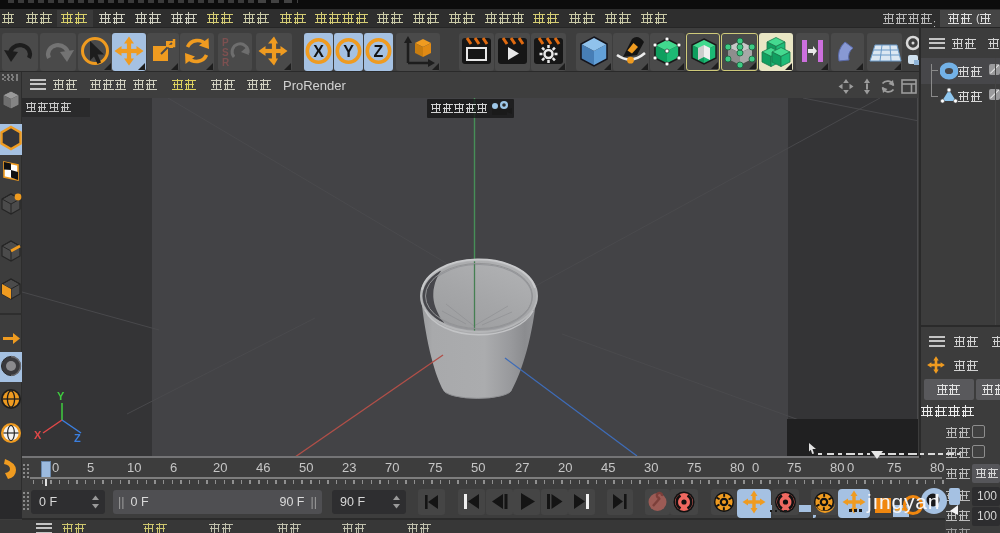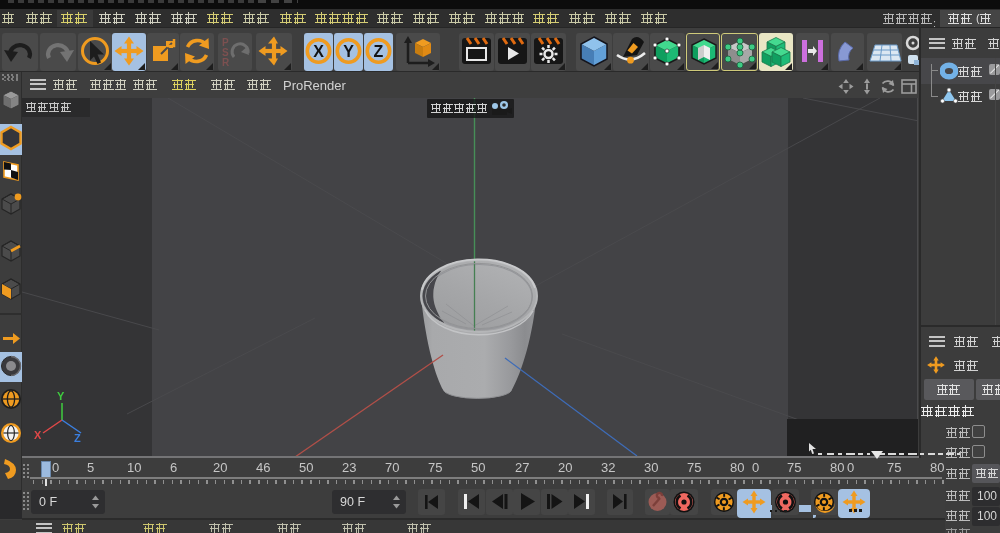--- a/index.html
+++ b/index.html
@@ -440,39 +440,40 @@
 <div class="abs" style="left:170px;top:460px;font-size:13px;color:#c6c6c6;z-index:6">6</div>
 <div class="abs" style="left:213px;top:460px;font-size:13px;color:#c6c6c6;z-index:6">20</div>
 <div class="abs" style="left:256px;top:460px;font-size:13px;color:#c6c6c6;z-index:6">46</div>
 <div class="abs" style="left:299px;top:460px;font-size:13px;color:#c6c6c6;z-index:6">50</div>
 <div class="abs" style="left:342px;top:460px;font-size:13px;color:#c6c6c6;z-index:6">23</div>
 <div class="abs" style="left:385px;top:460px;font-size:13px;color:#c6c6c6;z-index:6">70</div>
 <div class="abs" style="left:428px;top:460px;font-size:13px;color:#c6c6c6;z-index:6">75</div>
 <div class="abs" style="left:471px;top:460px;font-size:13px;color:#c6c6c6;z-index:6">50</div>
 <div class="abs" style="left:515px;top:460px;font-size:13px;color:#c6c6c6;z-index:6">27</div>
 <div class="abs" style="left:558px;top:460px;font-size:13px;color:#c6c6c6;z-index:6">20</div>
-<div class="abs" style="left:601px;top:460px;font-size:13px;color:#c6c6c6;z-index:6">32</div>
+<div class="abs" style="left:601px;top:460px;font-size:13px;color:#c6c6c6;z-index:6">45</div>
 <div class="abs" style="left:644px;top:460px;font-size:13px;color:#c6c6c6;z-index:6">30</div>
 <div class="abs" style="left:687px;top:460px;font-size:13px;color:#c6c6c6;z-index:6">75</div>
 <div class="abs" style="left:730px;top:460px;font-size:13px;color:#c6c6c6;z-index:6">80</div>
 <div class="abs" style="left:752px;top:460px;font-size:13px;color:#c6c6c6;z-index:6">0</div>
 <div class="abs" style="left:787px;top:460px;font-size:13px;color:#c6c6c6;z-index:6">75</div>
 <div class="abs" style="left:830px;top:460px;font-size:13px;color:#c6c6c6;z-index:6">80</div>
 <div class="abs" style="left:847px;top:460px;font-size:13px;color:#c6c6c6;z-index:6">0</div>
 <div class="abs" style="left:887px;top:460px;font-size:13px;color:#c6c6c6;z-index:6">75</div>
 <div class="abs" style="left:930px;top:460px;font-size:13px;color:#c6c6c6;z-index:6">80</div>
 <div class="abs" style="left:30px;top:477px;width:912px;height:1.5px;background:#7e7e7e;z-index:6"></div>
 <div class="abs" style="left:33px;top:480px;width:916px;height:4.2px;z-index:6;background:repeating-linear-gradient(90deg,#909090 0 1.4px,transparent 1.4px 8.66px)"></div>
 <div class="abs" style="left:45px;top:479px;width:2px;height:7px;background:#e0e0e0;z-index:6"></div>
 <div class="abs" style="left:22px;top:487px;width:923px;height:31px;background:#3d3d3d;z-index:5"></div>
 <div class="abs" style="left:23px;top:492px;width:7px;height:20px;z-index:6;background:repeating-linear-gradient(#8a8a8a 0 2px,transparent 2px 4px) 0 0/2px 20px no-repeat,repeating-linear-gradient(#8a8a8a 0 2px,transparent 2px 4px) 4px 0/2px 20px no-repeat"></div>
 <div class="abs" style="left:31px;top:490px;width:74px;height:24px;background:#2e2e30;border-radius:3px;z-index:6;font-size:12.5px;color:#d8d8d8;line-height:24px;padding-left:8px">0 F<svg width="9" height="14" style="position:absolute;right:5px;top:5px">
         <path d="M4.5 0.5 L8 5 L1 5 Z" fill="#9a9a9a"></path>
         <path d="M4.5 13.5 L8 9 L1 9 Z" fill="#9a9a9a"></path>
       </svg></div>
+<div class="abs" style="left:113px;top:490px;width:209px;height:24px;background:#4f4f52;border-radius:3px;z-index:6;font-size:12.5px;color:#dadada;line-height:24px"><span style="color:#9b9b9b;padding-left:5px">||</span><span style="padding-left:6px">0 F</span><span style="float:right;padding-right:5px"><span>90 F</span><span style="color:#9b9b9b;padding-left:6px">||</span></span></div>
 <div class="abs" style="left:332px;top:490px;width:74px;height:24px;background:#2e2e30;border-radius:3px;z-index:6;font-size:12.5px;color:#d8d8d8;line-height:24px;padding-left:8px">90 F<svg width="9" height="14" style="position:absolute;right:5px;top:5px">
         <path d="M4.5 0.5 L8 5 L1 5 Z" fill="#9a9a9a"></path>
         <path d="M4.5 13.5 L8 9 L1 9 Z" fill="#9a9a9a"></path>
       </svg></div>
 <div class="abs" style="left:418px;top:489px;width:27px;height:26px;background:#454545;border-radius:3px;z-index:6"><svg width="27" height="26">
         <rect x="7" y="6" width="2.6" height="14" fill="#141414"></rect>
         <path d="M20 6 L20 20 L10 13 Z" fill="#141414"></path>
       </svg></div>
 <div class="abs" style="left:458.0px;top:489px;width:27px;height:26px;background:#454545;border-radius:3px;z-index:6"><svg width="27" height="26">
         <rect x="6" y="5" width="3" height="15" fill="#f0f0f0"></rect>
@@ -555,20 +556,33 @@
           <path d="M24.5 13 L19 9.5 L19 16.5 Z" stroke="none"></path>
         </g>
       </svg></div>
 <div class="abs" style="left:737px;top:489px;width:34px;height:29px;background:#a5c1e2;border-radius:4px;z-index:5"></div>
 <div class="abs" style="left:764px;top:505px;width:52px;height:13px;background:#a5c1e2;border-radius:2px;z-index:5"></div>
 <div class="abs" style="left:771px;top:512px;width:42px;height:6px;background:#3d3d3d;z-index:5"></div>
 <div class="abs" style="left:838px;top:489px;width:32px;height:29px;background:#a5c1e2;border-radius:4px;z-index:5"></div>
 <div class="abs" style="left:770px;top:510px;width:20px;height:2.4px;z-index:7;background:repeating-linear-gradient(90deg,#1a1a1a 0 2.4px,transparent 2.4px 4.8px)"></div>
 <div class="abs" style="left:849px;top:509px;width:14px;height:2.6px;z-index:7;background:repeating-linear-gradient(90deg,#1a1a1a 0 2.6px,transparent 2.6px 5px)"></div>
 <div class="abs" style="left:815px;top:503px;width:20px;height:10px;border:2.4px solid #ef9b20;border-top:none;border-left:none;border-right:none;border-radius:0 0 10px 10px;z-index:7"></div>
+<div class="abs" style="left:866px;top:487px;width:96px;height:32px;z-index:9"><svg width="96" height="32" viewBox="0 0 96 32">
+        <circle cx="68" cy="14" r="13" fill="#a5c1e2"></circle>
+        <rect x="83" y="1" width="11" height="17" rx="2" fill="#a5c1e2"></rect>
+        <rect x="9" y="11" width="16" height="15" fill="#f0870f"></rect>
+        <rect x="27" y="18" width="16" height="12" fill="#a5c1e2"></rect>
+        <rect x="29" y="21" width="5" height="2.6" fill="#ef9b20"></rect>
+        <rect x="36" y="21" width="5" height="2.6" fill="#ef9b20"></rect>
+        <circle cx="47" cy="18" r="8.5" fill="none" stroke="#f0870f" stroke-width="3.2"></circle>
+        <circle cx="67" cy="13" r="6.5" fill="#17171a"></circle>
+        <rect x="69.5" y="7" width="3" height="13" fill="#f4f4f6"></rect>
+        <text x="1" y="22" font-size="21" letter-spacing="0.8" fill="#f5f5f7" font-family="Liberation Sans">jıngyan</text>
+        <path d="M84 24 L92 18 L92 28 Z" fill="#f4f4f6"></path>
+      </svg></div>
 <div class="abs" style="left:22px;top:518px;width:923px;height:2px;background:#2b2b2b;z-index:5"></div>
 <div class="abs" style="left:0;top:520px;width:945px;height:13px;background:#373737;z-index:5"></div>
 <div class="ham" style="left:36px;top:523px;z-index:6"></div>
 <div class="abs" style="left:62px;top:523px;color:#cdc66e;z-index:6"><i class="g"></i><i class="g"></i></div>
 <div class="abs" style="left:143px;top:523px;color:#cdc66e;z-index:6"><i class="g"></i><i class="g"></i></div>
 <div class="abs" style="left:209px;top:523px;color:#c0c0ad;z-index:6"><i class="g"></i><i class="g"></i></div>
 <div class="abs" style="left:277px;top:523px;color:#c0c0ad;z-index:6"><i class="g"></i><i class="g"></i></div>
 <div class="abs" style="left:342px;top:523px;color:#c0c0ad;z-index:6"><i class="g"></i><i class="g"></i></div>
 <div class="abs" style="left:407px;top:523px;color:#c0c0ad;z-index:6"><i class="g"></i><i class="g"></i></div>
 <div class="abs" style="left:920px;top:28px;width:80px;height:505px;background:#3c3c3c;z-index:4"></div>

